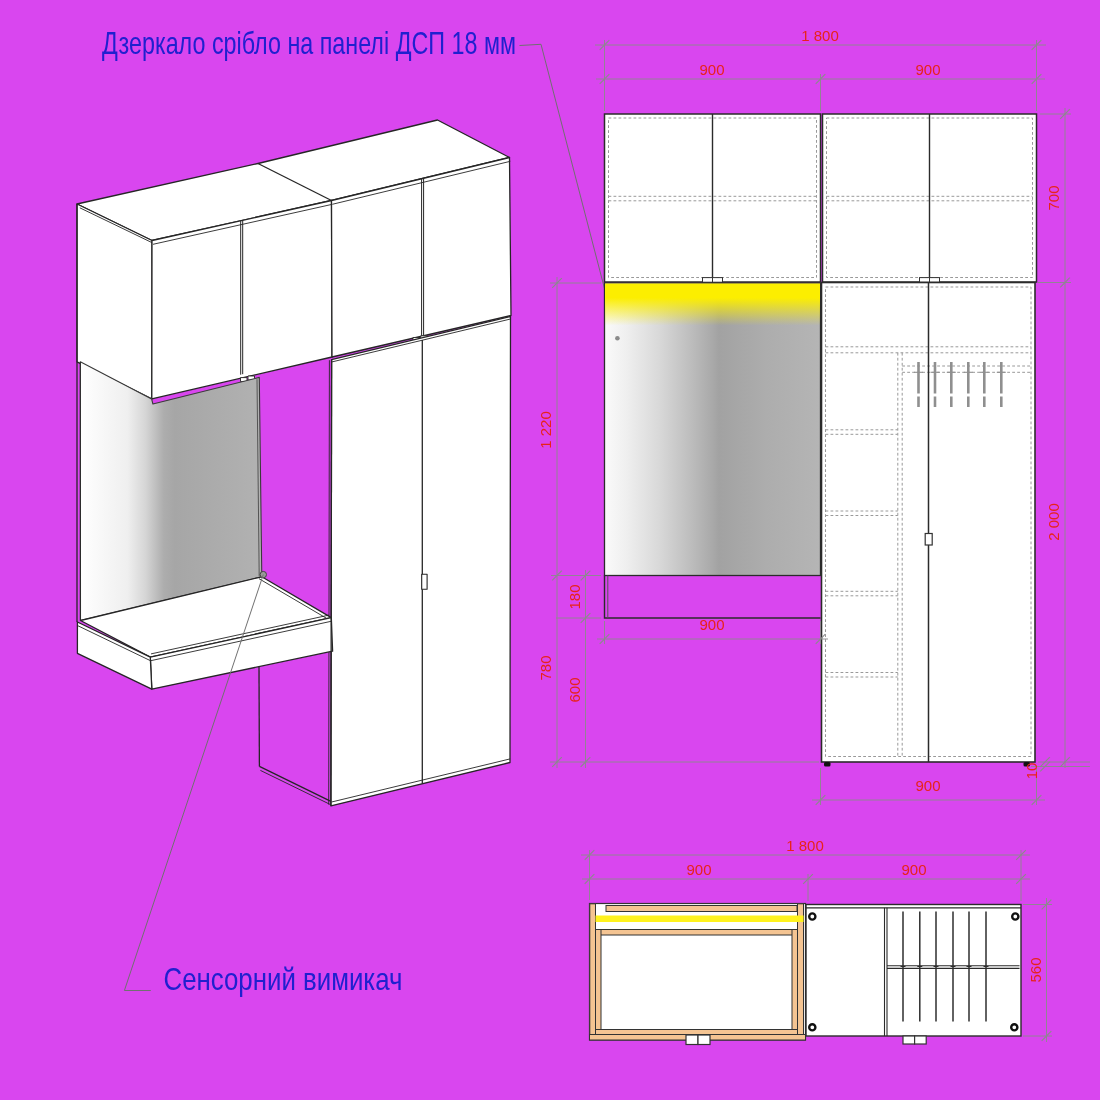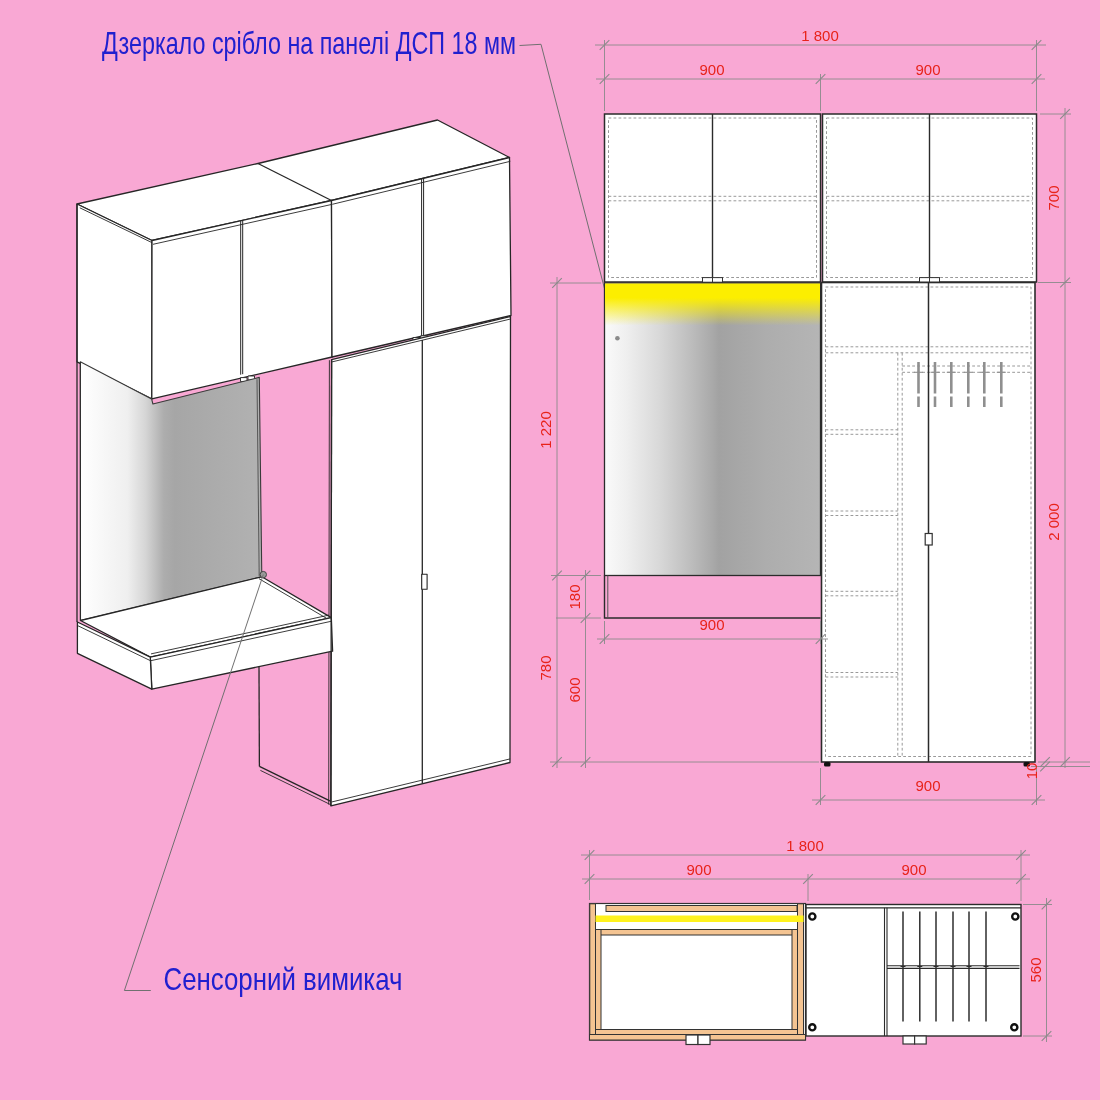--- a/index.html
+++ b/index.html
@@ -1,16 +1,16 @@
 <!DOCTYPE html>
 <html><head>
 <meta charset="utf-8">
 <style>
 html,body{margin:0;padding:0;background:#ffffff;}
-#page{position:relative;width:1100px;height:1100px;background:#f9a8d4;overflow:hidden;
+#page{position:relative;width:1100px;height:1100px;background:#d946ef;overflow:hidden;
 font-family:"Liberation Sans", sans-serif;}
 svg{position:absolute;left:0;top:0;}
 .dim{fill:#e8231a;font-size:15px;font-family:"Liberation Sans",sans-serif;}
 .blue{fill:#2020cf;font-size:32px;font-family:"Liberation Sans",sans-serif;}
 </style>
 </head>
 <body>
 <div id="page">
 <svg width="1100" height="1100" viewBox="0 0 1100 1100">
 <defs>

